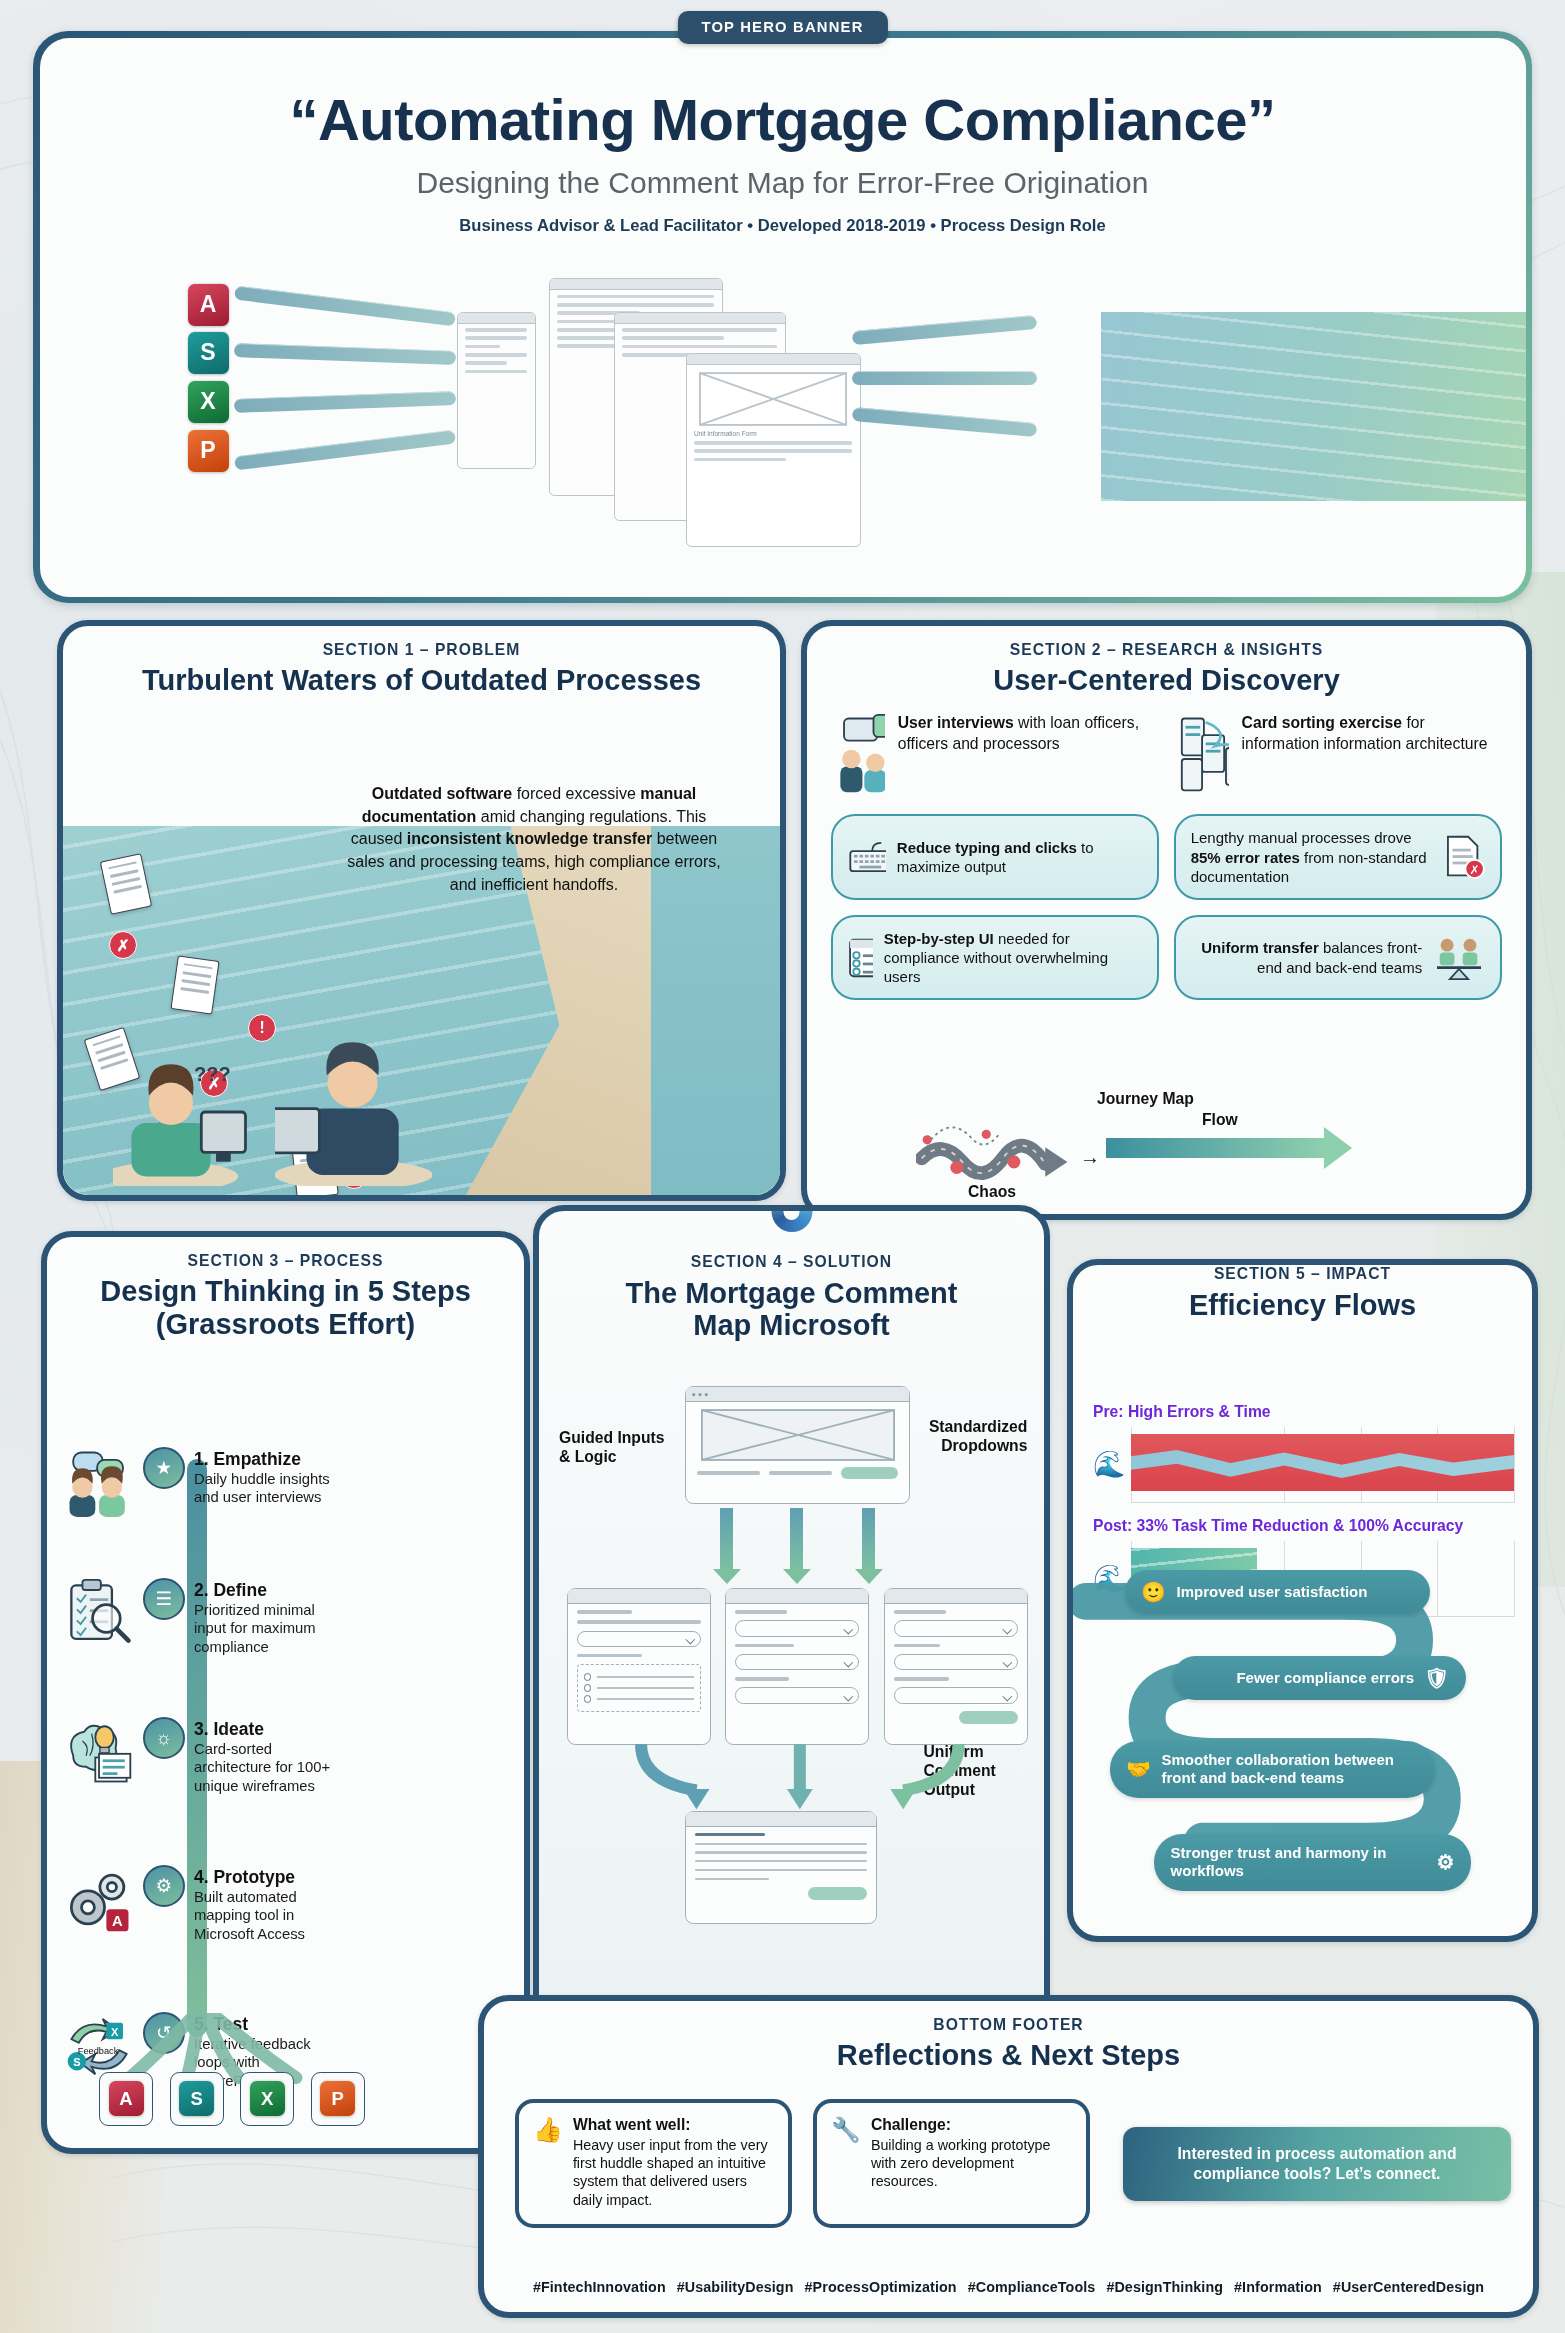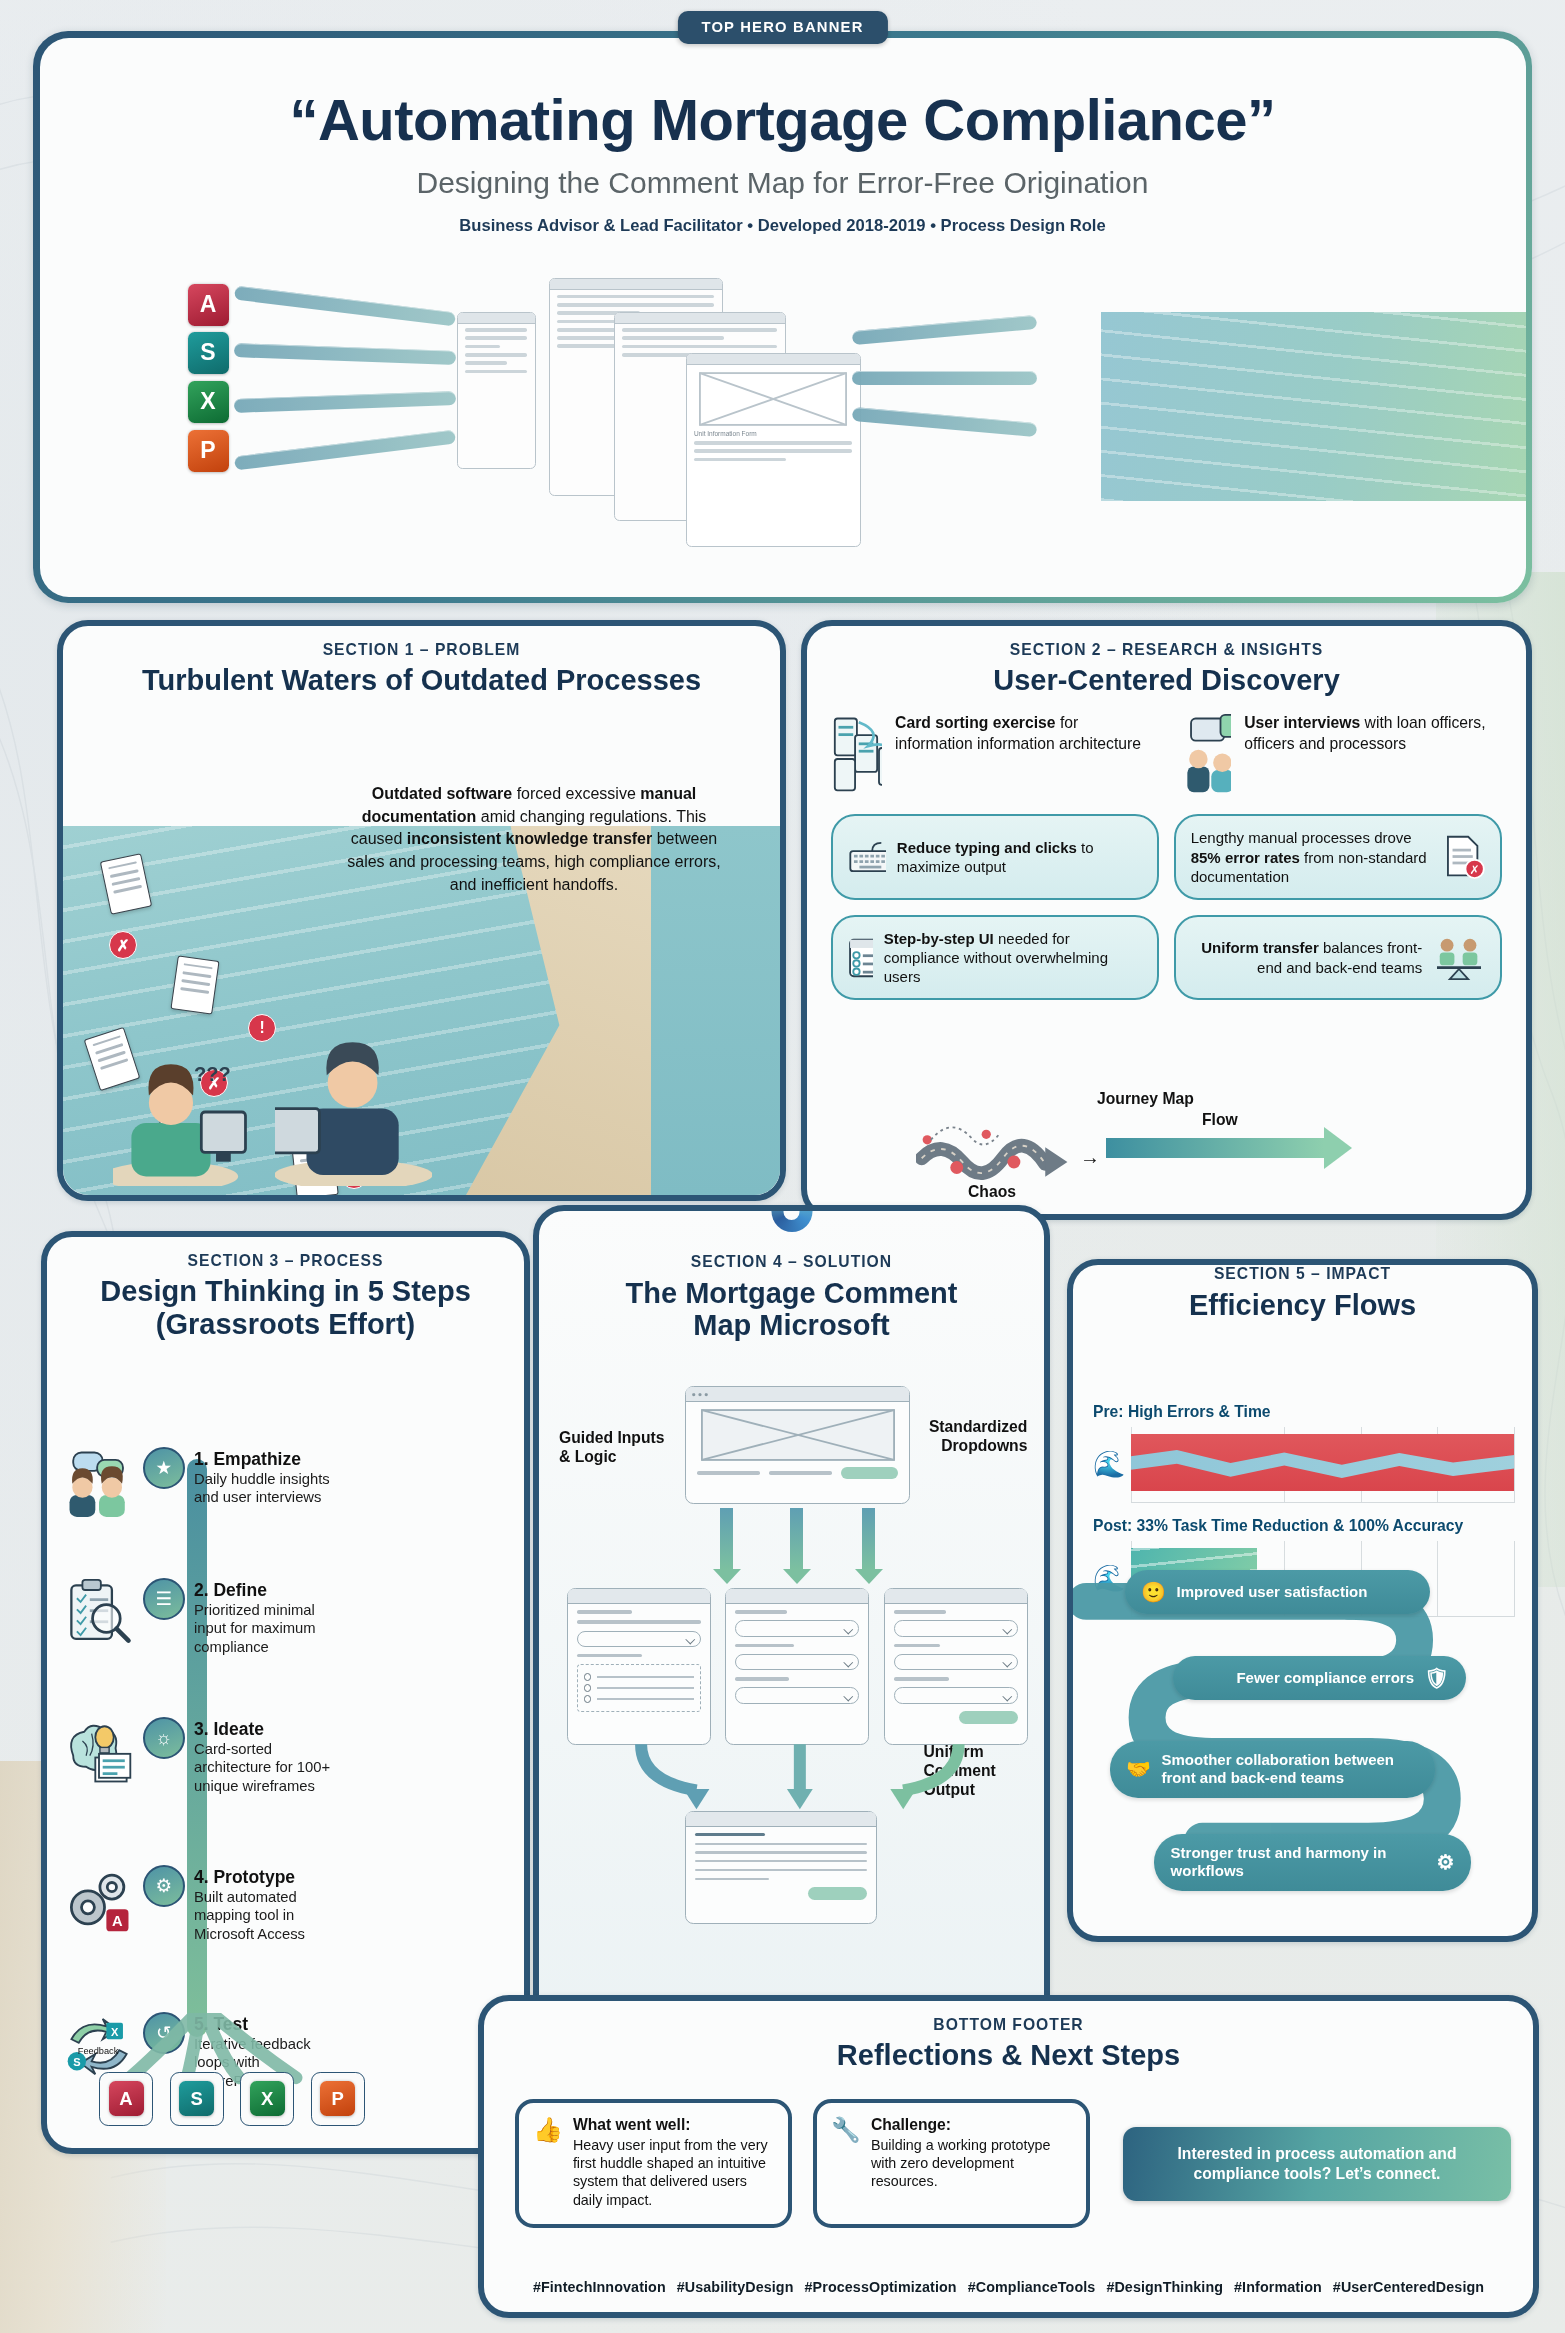--- a/index.html
+++ b/index.html
@@ -166,21 +166,21 @@
     border-right:1.8px solid #6b7a84;border-bottom:1.8px solid #6b7a84;transform:rotate(45deg);}
   .panel .btn{height:13px;width:59px;background:#9ed0bd;border-radius:7.4px;margin:7.4px 9.2px 7.4px auto;}
   .s4desc{position:absolute;left:20px;right:20px;bottom:22px;text-align:center;
     font-size:15px;line-height:1.35;color:#111;}
   .dnarrow{position:absolute;width:13px;background:linear-gradient(180deg,#5f9fb3,#7cc0a0);}
   .dnarrow::after{content:"";position:absolute;left:-7.4px;bottom:-14.8px;
     border-top:15.7px solid #7cc0a0;border-left:14px solid transparent;border-right:14px solid transparent;}
 
   
   .chartwrap{position:absolute;left:20px;right:16.6px;top:138px;}
-  .ch-label{font-size:15.7px;font-weight:bold;color:#0c4a6e;margin-bottom:5.5px;}
+  .ch-label{font-size:15.7px;font-weight:bold;color:#6d28d9;margin-bottom:5.5px;}
   .plot{position:relative;height:76px;border-right:0.9px solid #d4dadd;
     background:
       repeating-linear-gradient(90deg, rgba(180,190,195,.5) 0 0.9px, rgba(0,0,0,0) 0.9px 20%);
     border-bottom:0.9px solid #d4dadd;}
   .bar-pre{position:absolute;left:0;top:7.4px;height:57px;width:100%;
     background:linear-gradient(180deg,#e0575c,#d9454c);}
   .bar-pre::after{content:"";position:absolute;left:0;right:0;top:13px;height:31px;
     background:linear-gradient(90deg,#8fc6d8,#9fd0dd);
     clip-path:polygon(0 30%,12% 10%,26% 52%,40% 18%,55% 58%,70% 20%,84% 50%,100% 26%,100% 70%,84% 94%,70% 62%,55% 100%,40% 60%,26% 96%,12% 54%,0 74%);}
   .bar-post{position:absolute;left:0;top:7.4px;height:57px;
@@ -370,52 +370,52 @@
     </div>
   </div>
 
   <div class="frame" id="s2">
     <div style="position:absolute;inset:0;overflow:hidden;border-radius:26px;padding-top:14.8px;">
       <div class="eyebrow">SECTION 2 – RESEARCH &amp; INSIGHTS</div>
       <div class="sec-title">User-Centered Discovery</div>
 
       <div class="s2-row">
         <div class="s2-item">
+          <svg width="85" height="81" viewBox="0 0 58.0938 88">
+            <rect x="14" y="6" width="36" height="24" rx="5" fill="#dfe9f0" stroke="#2c4150" stroke-width="2"></rect>
+            <rect x="46" y="2" width="34" height="24" rx="5" fill="#8fd4ad" stroke="#2c4150" stroke-width="2"></rect>
+            <rect x="10" y="58" width="24" height="28" rx="7" fill="#2f5a6e"></rect>
+            <circle cx="22" cy="50" r="10" fill="#f0c9a5"></circle>
+            <rect x="36" y="62" width="24" height="24" rx="7" fill="#56b0bd"></rect>
+            <circle cx="48" cy="54" r="10" fill="#f0c9a5"></circle>
+            <rect x="62" y="58" width="24" height="28" rx="7" fill="#7cc79f"></rect>
+            <circle cx="74" cy="50" r="10" fill="#f0c9a5"></circle>
+          </svg>
+          <div class="tx">
+            <b>User interviews</b>
+            <span>with loan officers, officers and processors</span>
+          </div>
+        </div>
+        <div class="s2-item">
           <svg width="85" height="81" viewBox="0 0 55.2031 88">
             <rect x="4" y="6" width="24" height="40" rx="3" fill="#eef6f7" stroke="#2c4150" stroke-width="2"></rect>
             <rect x="8" y="14" width="16" height="3" fill="#4aa2ae"></rect>
               <rect x="8" y="22" width="16" height="3" fill="#4aa2ae"></rect>
             <rect x="26" y="24" width="24" height="40" rx="3" fill="#eef6f7" stroke="#2c4150" stroke-width="2"></rect>
             <rect x="30" y="32" width="16" height="3" fill="#4aa2ae"></rect>
               <rect x="30" y="40" width="16" height="3" fill="#4aa2ae"></rect>
             <rect x="52" y="38" width="24" height="40" rx="3" fill="#eef6f7" stroke="#2c4150" stroke-width="2"></rect>
             <rect x="56" y="46" width="16" height="3" fill="#4aa2ae"></rect>
               <rect x="56" y="54" width="16" height="3" fill="#4aa2ae"></rect>
             <rect x="4" y="50" width="22" height="34" rx="3" fill="#eef6f7" stroke="#2c4150" stroke-width="2"></rect>
             <path d="M30 10 q26 10 10 26 q22 -6 24 8" fill="none" stroke="#62b9c9" stroke-width="3"></path>
           </svg>
           <div class="tx">
             <b>Card sorting exercise</b>
             <span>for information information architecture</span>
-          </div>
-        </div>
-        <div class="s2-item">
-          <svg width="85" height="81" viewBox="0 0 58.0938 88">
-            <rect x="14" y="6" width="36" height="24" rx="5" fill="#dfe9f0" stroke="#2c4150" stroke-width="2"></rect>
-            <rect x="46" y="2" width="34" height="24" rx="5" fill="#8fd4ad" stroke="#2c4150" stroke-width="2"></rect>
-            <rect x="10" y="58" width="24" height="28" rx="7" fill="#2f5a6e"></rect>
-            <circle cx="22" cy="50" r="10" fill="#f0c9a5"></circle>
-            <rect x="36" y="62" width="24" height="24" rx="7" fill="#56b0bd"></rect>
-            <circle cx="48" cy="54" r="10" fill="#f0c9a5"></circle>
-            <rect x="62" y="58" width="24" height="28" rx="7" fill="#7cc79f"></rect>
-            <circle cx="74" cy="50" r="10" fill="#f0c9a5"></circle>
-          </svg>
-          <div class="tx">
-            <b>User interviews</b>
-            <span>with loan officers, officers and processors</span>
           </div>
         </div>
       </div>
 
       <div style="display:grid;grid-template-columns:1fr 1fr;gap:14.8px;padding:0 24px;margin-top:20px;">
         <div class="pill2">
           <svg width="48" height="31" viewBox="0 0 40.6094 34">
             <rect x="2" y="10" width="48" height="22" rx="3" fill="#f4f7f8" stroke="#2c4150" stroke-width="2"></rect>
             <g fill="#8fa3ae">
                 <rect x="6" y="14" width="4" height="3"></rect>

